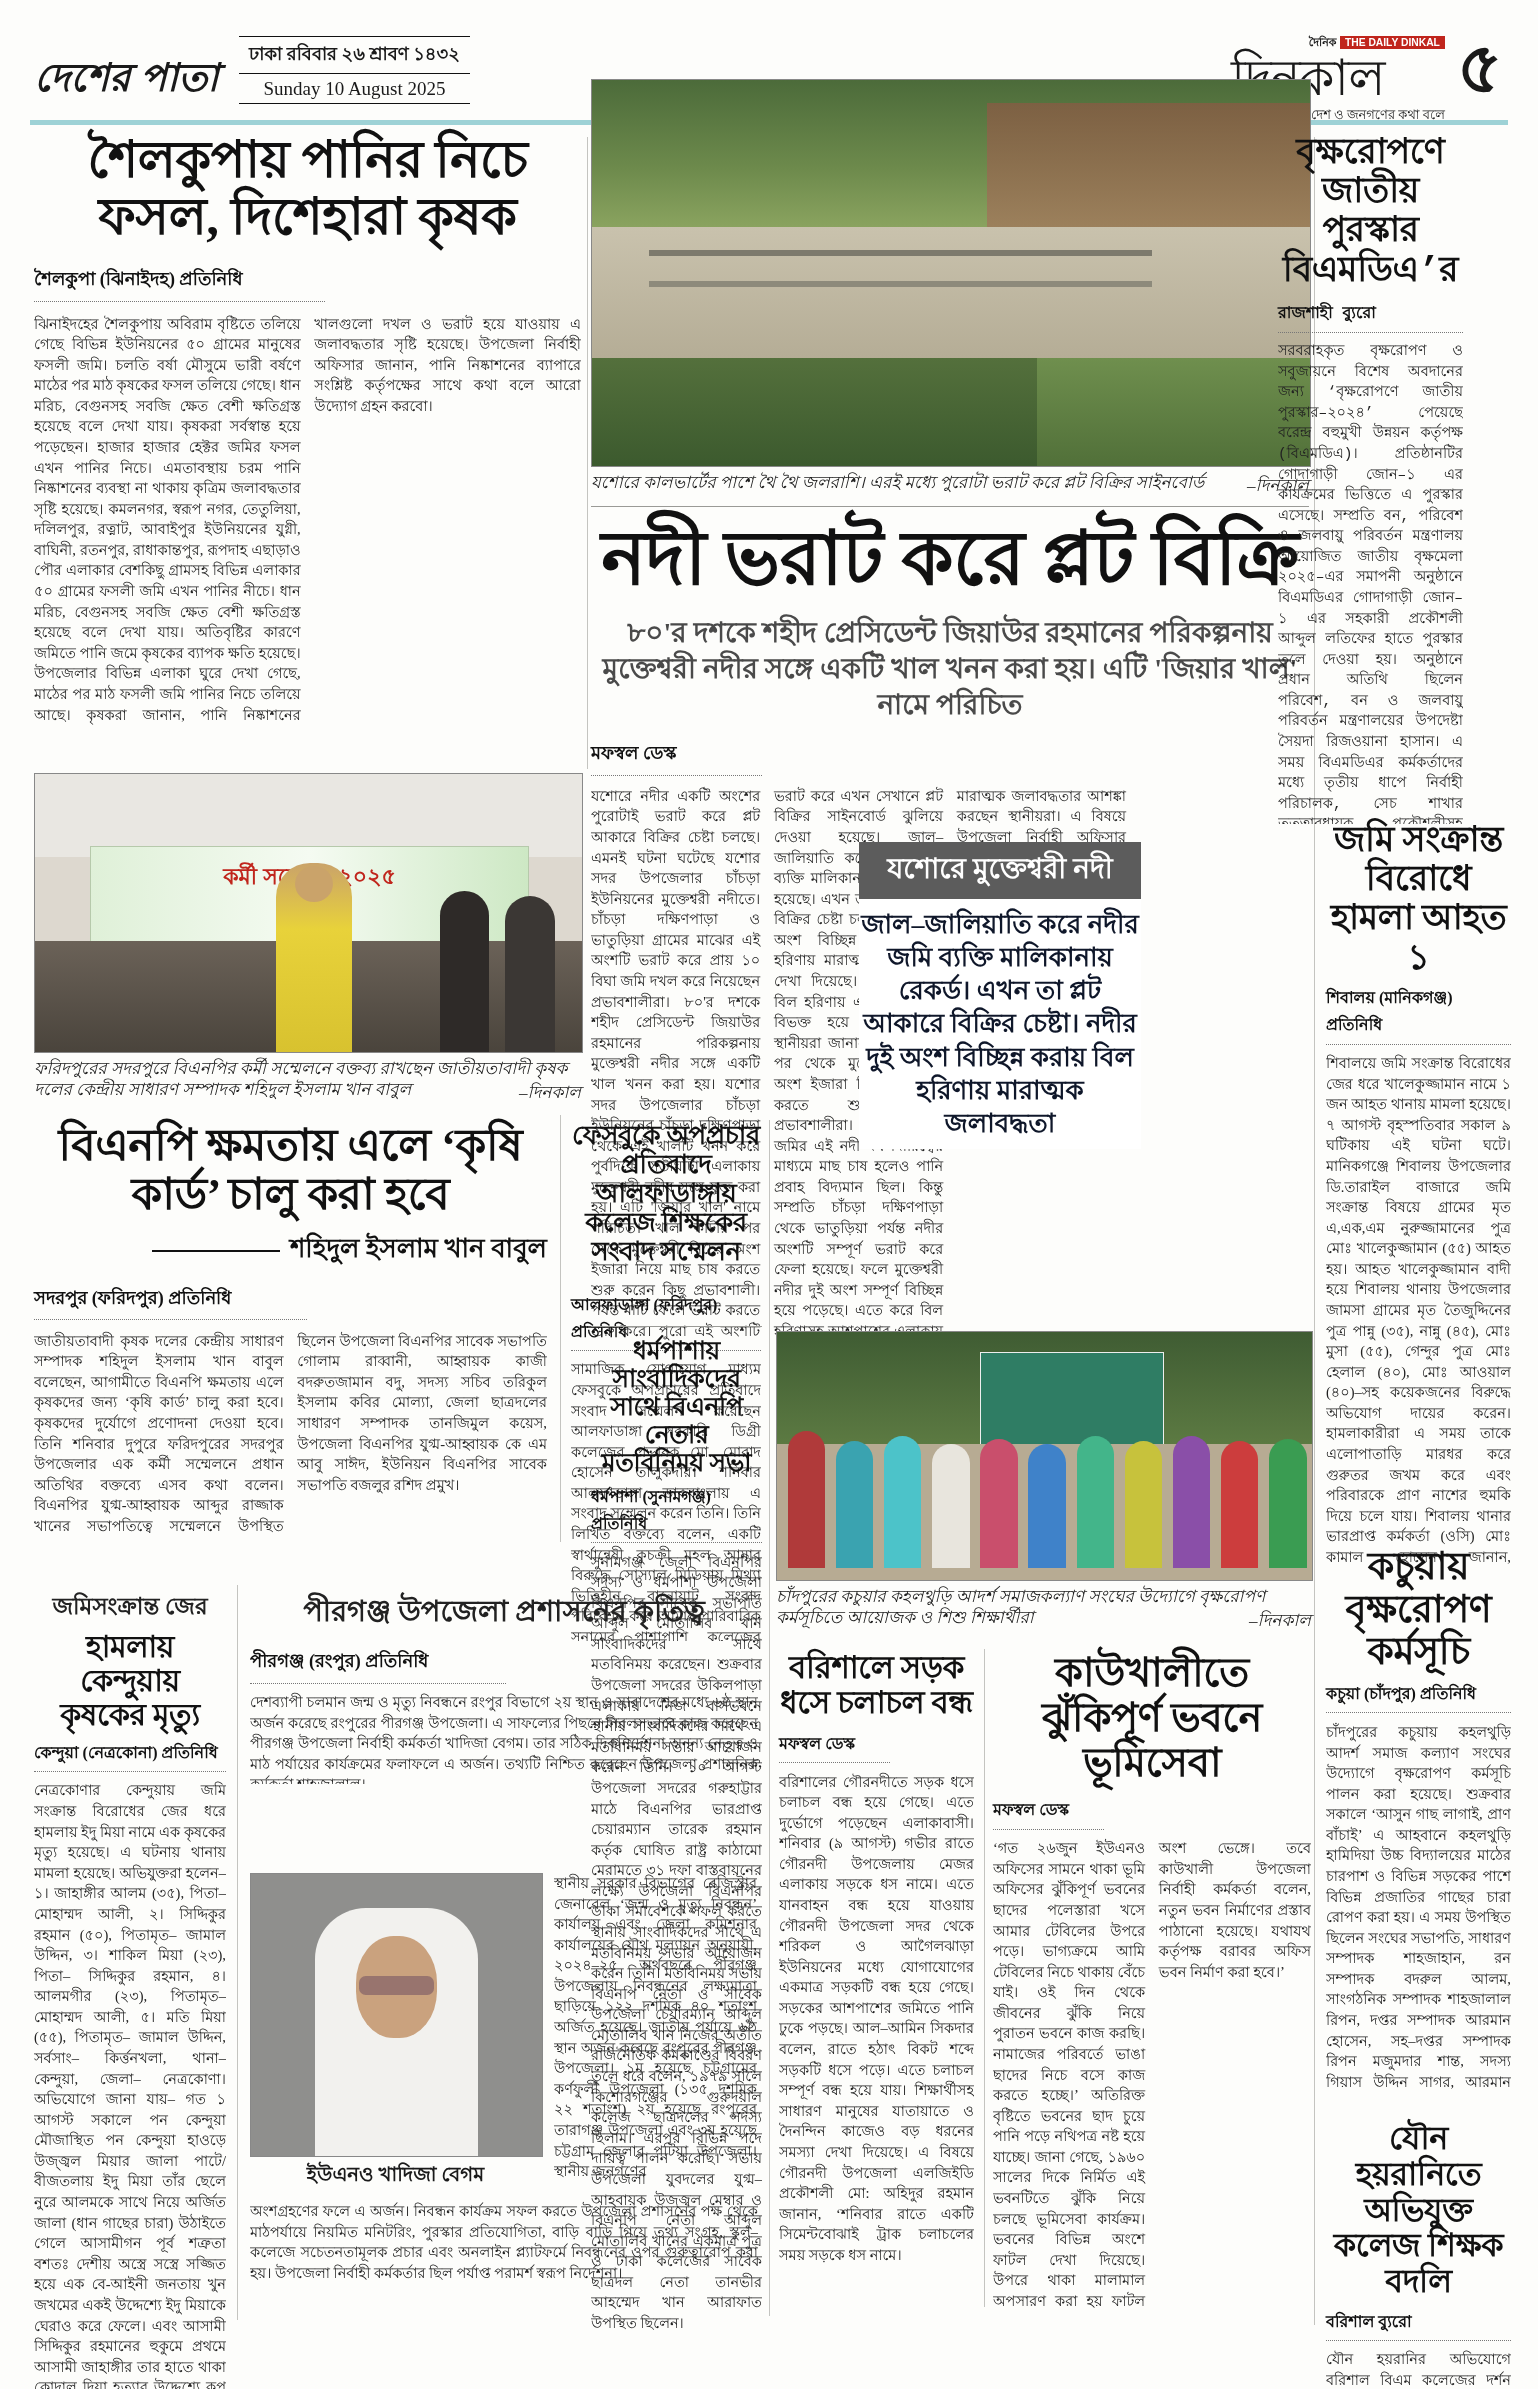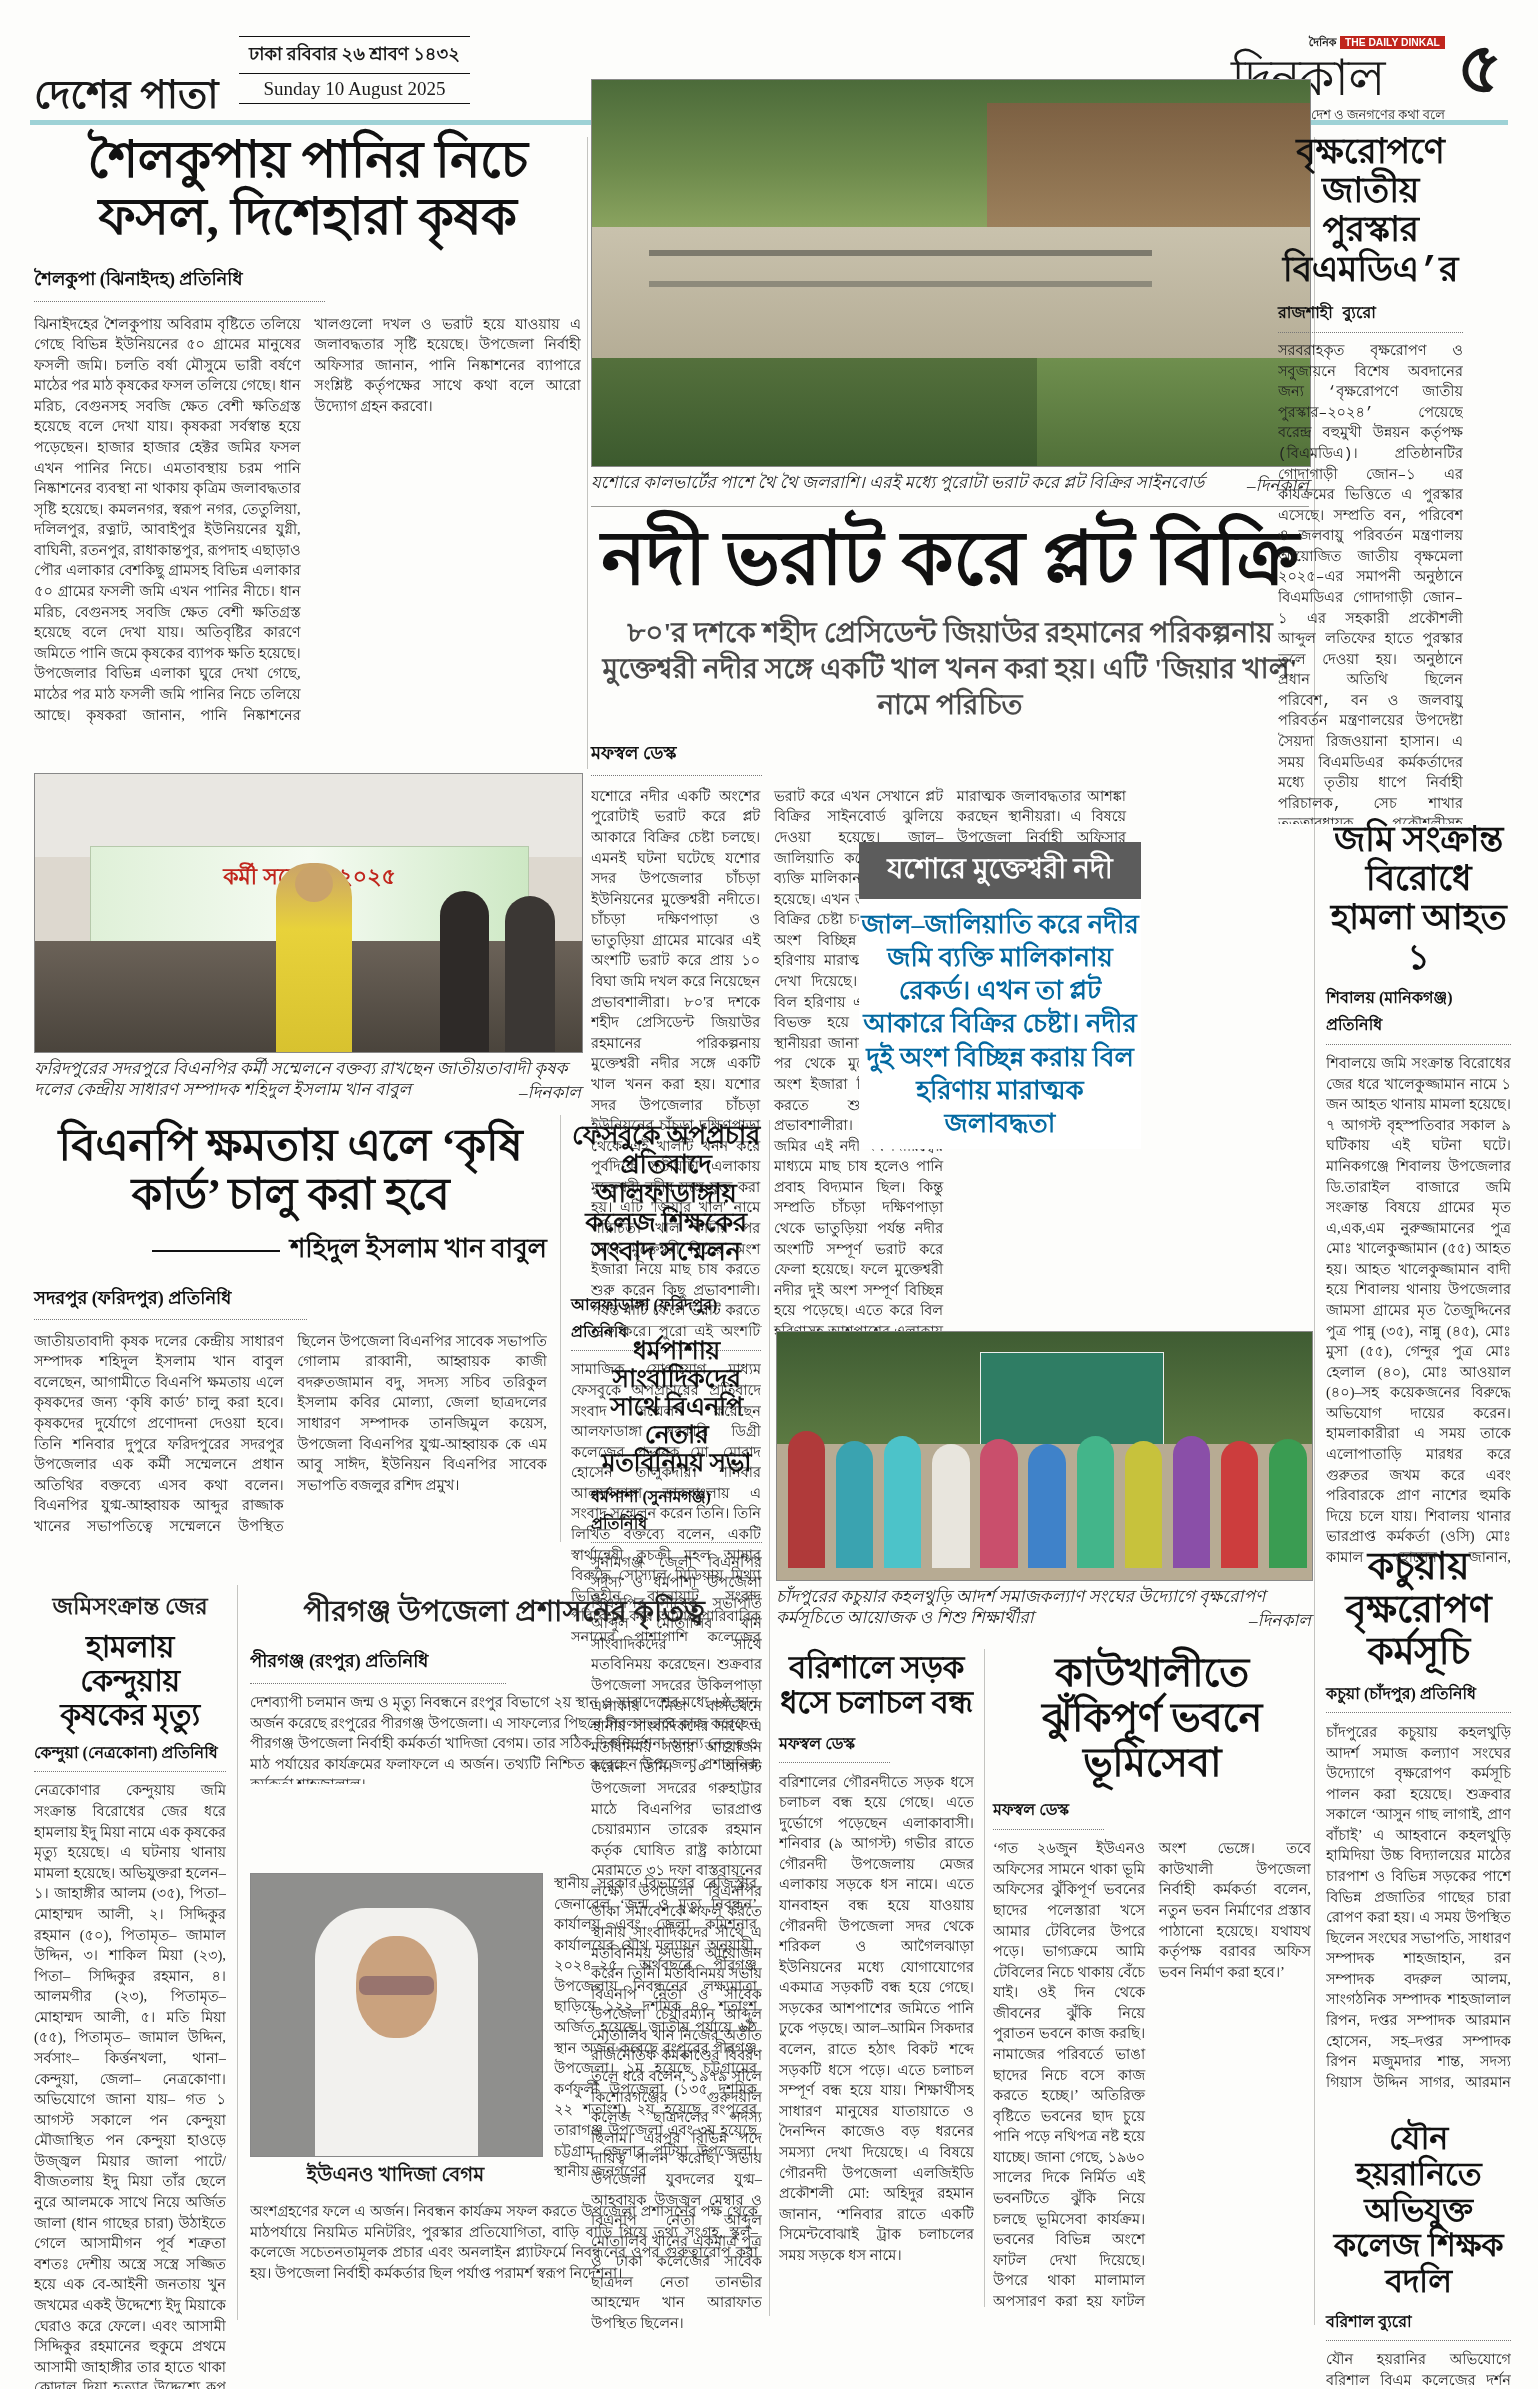--- a/index.html
+++ b/index.html
@@ -15,29 +15,29 @@
   .cols4{column-count:4;column-gap:13.7px;}
   .caption{font-size:17px;font-style:italic;color:#222;line-height:1.25;}
   .credit{float:right;font-style:italic;font-size:17px;color:#222;}
   .vrule{background:#c4c4c0;width:0.9px;}
   .hrule{background:#9a9a96;height:0.9px;}
   .photo{background:#b9b4a2;overflow:hidden;border:0.9px solid #888;}
   .attribution{font-weight:bold;font-size:26px;text-align:right;color:#111;}
   .attribution .dash{display:inline-block;width:128px;height:2.6px;background:#111;vertical-align:middle;margin-right:10.3px;}
   .quote-box{background:#fff;border:0;}
   .quote-box .qhead{background:#5c5c5c;color:#fff;font-weight:bold;font-size:28px;text-align:center;padding:5.1px 3.4px;}
-  .quote-box .qtext{color:#0369a1;font-weight:bold;font-size:26px;text-align:center;line-height:1.28;padding:8.5px 1.7px;}
+  .quote-box .qtext{color:#0f172a;font-weight:bold;font-size:26px;text-align:center;line-height:1.28;padding:8.5px 1.7px;}
   .logo-red{background:#c0251c;color:#fff;font-weight:bold;font-size:10.3px;padding:0.9px 5.1px;font-family:"Liberation Sans",sans-serif;}
 </style>
 </head>
 <body>
 
 <div id="page">
 
-  <div class="abs" style="left:34px;top:64px;">
+  <div class="abs" style="left:34px;top:47px;font-style:italic;">
     <div style="font-size:39px;font-weight:bold;">দেশের পাতা</div>
   </div>
   <div class="abs" style="left:239px;top:36px;width:231px;text-align:center;">
     <div style="font-size:18px;font-weight:bold;border-top:1.7px solid #111;border-bottom:0.9px solid #111;padding:2.6px 0;">ঢাকা রবিবার ২৬ শ্রাবণ ১৪৩২</div>
     <div style="font-size:19px;border-bottom:1.7px solid #111;padding:3.4px 0;">Sunday 10 August 2025</div>
   </div>
   <div class="abs" style="left:1231px;top:34px;width:214px;">
     <div style="text-align:right;">
       <span style="font-size:11px;font-weight:bold;">দৈনিক</span>
       <span class="logo-red">THE DAILY DINKAL</span>

